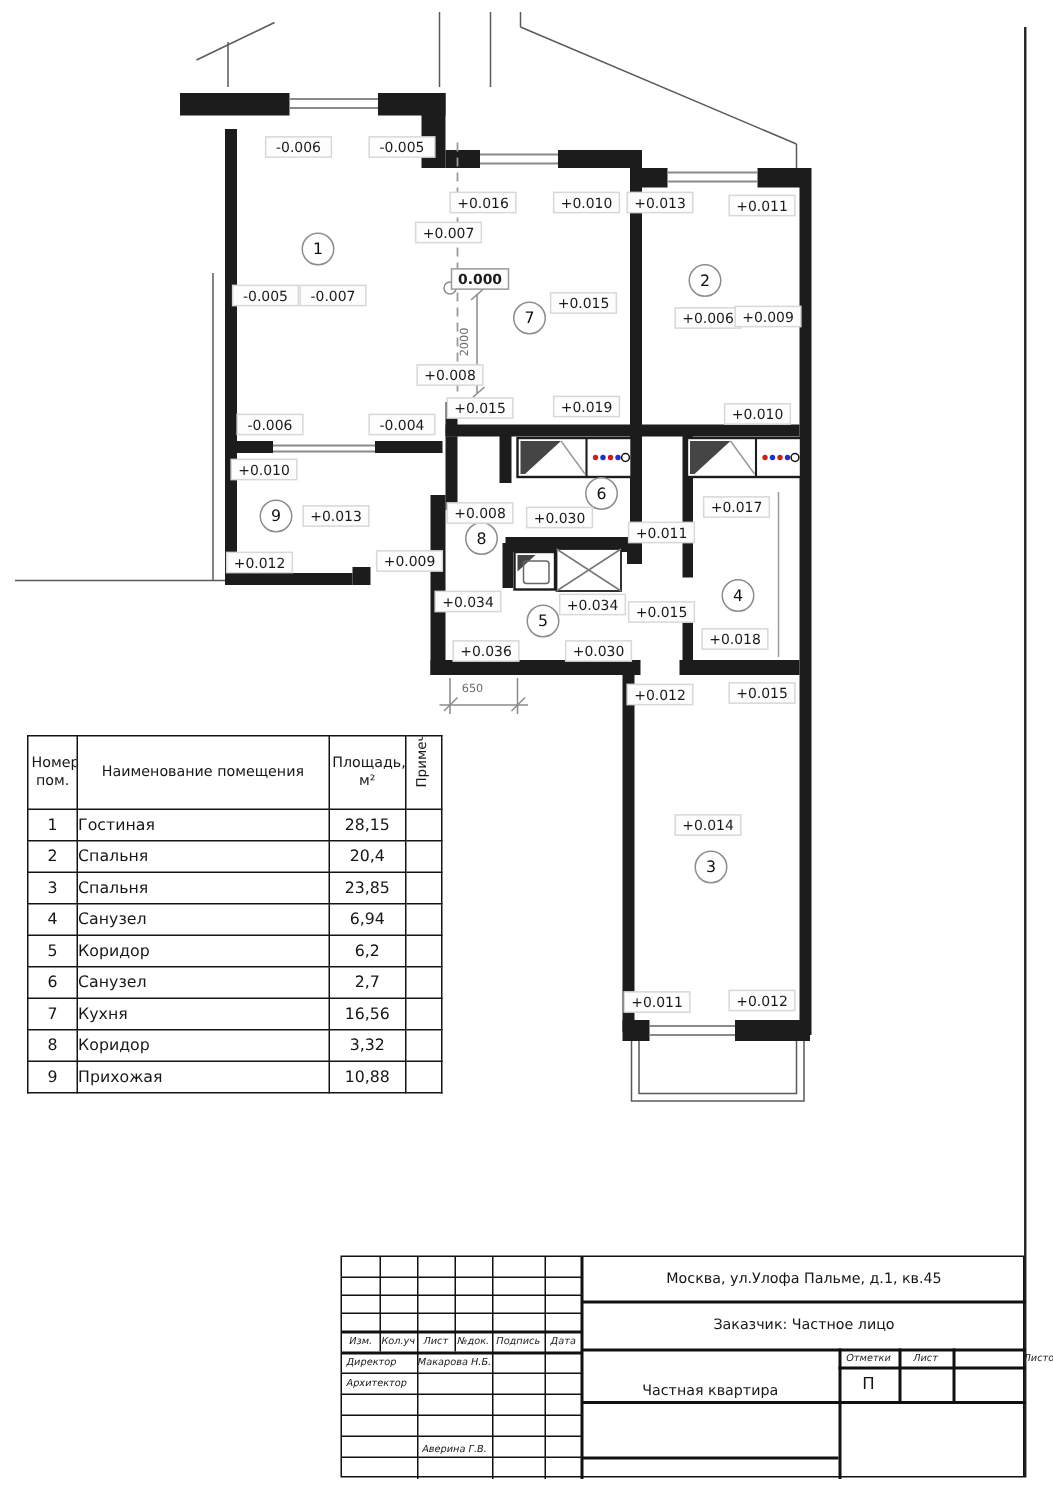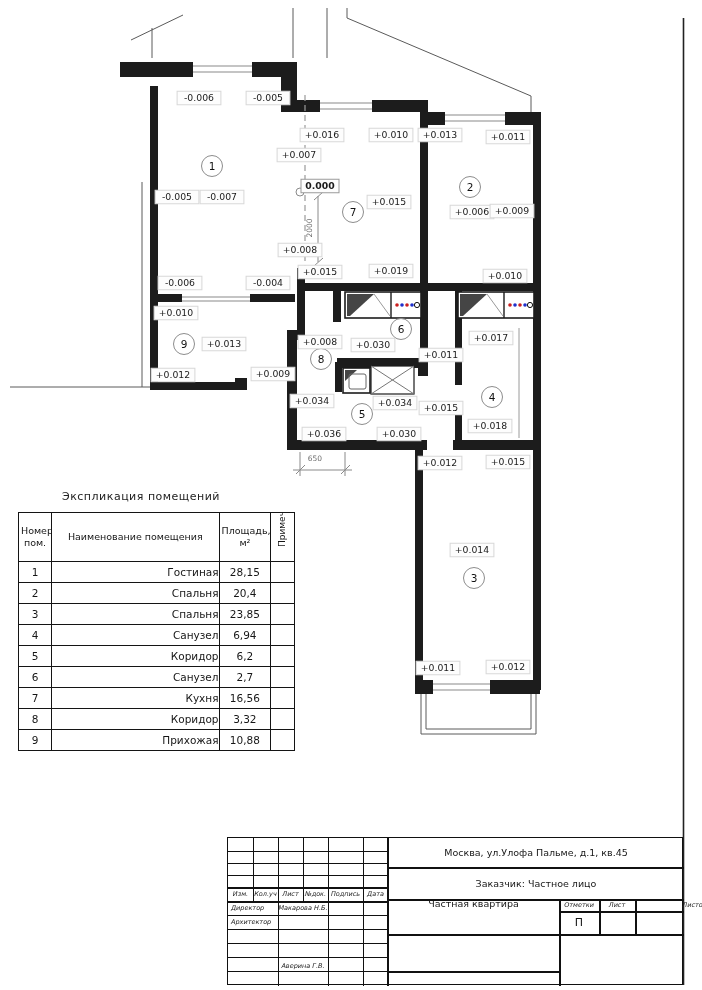--- a/index.html
+++ b/index.html
@@ -13,21 +13,21 @@
   table.expl{border-collapse:collapse;width:277px;table-layout:fixed;}
   table.expl th,table.expl td{border:1.6px solid #141414;font-weight:normal;overflow:hidden;}
   table.expl th{font-size:9.5px;line-height:1.25;}
   table.expl td{font-size:10.5px;height:20px;padding:0;}
   .col-num{width:32px;} .col-name{width:162px;} .col-area{width:50px;} .col-note{width:23px;}
   th.h-num,th.h-area{text-align:center;padding:2px;}
   th.h-name{text-align:center;}
   th.h-note{position:relative;}
   th.h-note span{display:block;transform:rotate(-90deg);font-size:9px;white-space:nowrap;}
   td.c-num{text-align:center;}
-  td.c-name{text-align:right;padding-left:9px;}
+  td.c-name{text-align:left;padding-left:9px;}
   td.c-area{text-align:center;}
   tr.hdr th{height:44px;}
 
   
   .tblock{position:absolute;left:227px;top:837px;width:456px;height:148px;
           border:1.6px solid #111;box-sizing:border-box;font-size:9.5px;}
   .tb-line{position:absolute;background:#111;}
   .tb-cell{position:absolute;display:flex;align-items:center;justify-content:center;text-align:center;}
   .tb-small{font-size:6.5px;font-style:italic;color:#222;}
   .tb-role{font-size:6.5px;justify-content:flex-start;padding-left:3px;font-style:italic;}
@@ -359,21 +359,20 @@
           <text x="508" y="670.4" text-anchor="middle" font-size="9.3" font-family="&quot;DejaVu Sans&quot;, sans-serif" fill="#1a1a1a" font-weight="normal">+0.012</text>
         </g>
       </g>
     <g id="g-dims">
         <text x="312" y="228" text-anchor="middle" font-size="7.5" font-family="&quot;DejaVu Sans&quot;, sans-serif" fill="#6e6e6e" transform="rotate(-90 312 228)">2000</text>
         <text x="315" y="461" text-anchor="middle" font-size="7.5" font-family="&quot;DejaVu Sans&quot;, sans-serif" fill="#6e6e6e">650</text>
       </g>
   </svg>
 
   <div class="explication">
-    <div class="expl-title">Экспликация помещений</div>
     <table class="expl">
       <colgroup>
         <col class="col-num">
           <col class="col-name">
           <col class="col-area">
           <col class="col-note">
       </colgroup>
       <thead>
         <tr class="hdr">
           <th class="h-num">Номер пом.</th>
@@ -479,20 +478,20 @@
     <div class="tb-cell tb-small" style="left:100px;top:49px;width:35px;height:14px;">Подпись</div>
     <div class="tb-cell tb-small" style="left:135px;top:49px;width:25px;height:14px;">Дата</div>
 
     <div class="tb-cell tb-role" style="left:0;top:63px;width:50px;height:14px;">Директор</div>
     <div class="tb-cell tb-name" style="left:50px;top:63px;width:50px;height:14px;">Макарова Н.Б.</div>
     <div class="tb-cell tb-role" style="left:0;top:77px;width:50px;height:14px;">Архитектор</div>
     <div class="tb-cell tb-name" style="left:50px;top:77px;width:50px;height:14px;margin-top:44px;">Аверина Г.В.</div>
 
     <div class="tb-cell tb-big" style="left:160px;top:0;width:296px;height:29px;">Москва, ул.Улофа Пальме, д.1, кв.45</div>
     <div class="tb-cell tb-big" style="left:160px;top:29px;width:296px;height:32px;">Заказчик: Частное лицо</div>
-    <div class="tb-cell tb-big" style="left:160px;top:48px;width:171px;height:35px;border-radius:10px;">Частная квартира</div>
+    <div class="tb-cell tb-big" style="left:160px;top:72px;width:171px;height:35px;border-radius:10px;">Частная квартира</div>
 
     <div class="tb-cell tb-small" style="left:331px;top:61px;width:40px;height:12px;">Отметки</div>
     <div class="tb-cell tb-small" style="left:371px;top:61px;width:36px;height:12px;">Лист</div>
     <div class="tb-cell tb-small" style="left:407px;top:61px;width:49px;height:12px;padding-left:35px;">Листов</div>
     <div class="tb-cell tb-stage" style="left:331px;top:73px;width:40px;height:23px;">П</div>
   </div>
 </div>
 
 </body></html>

